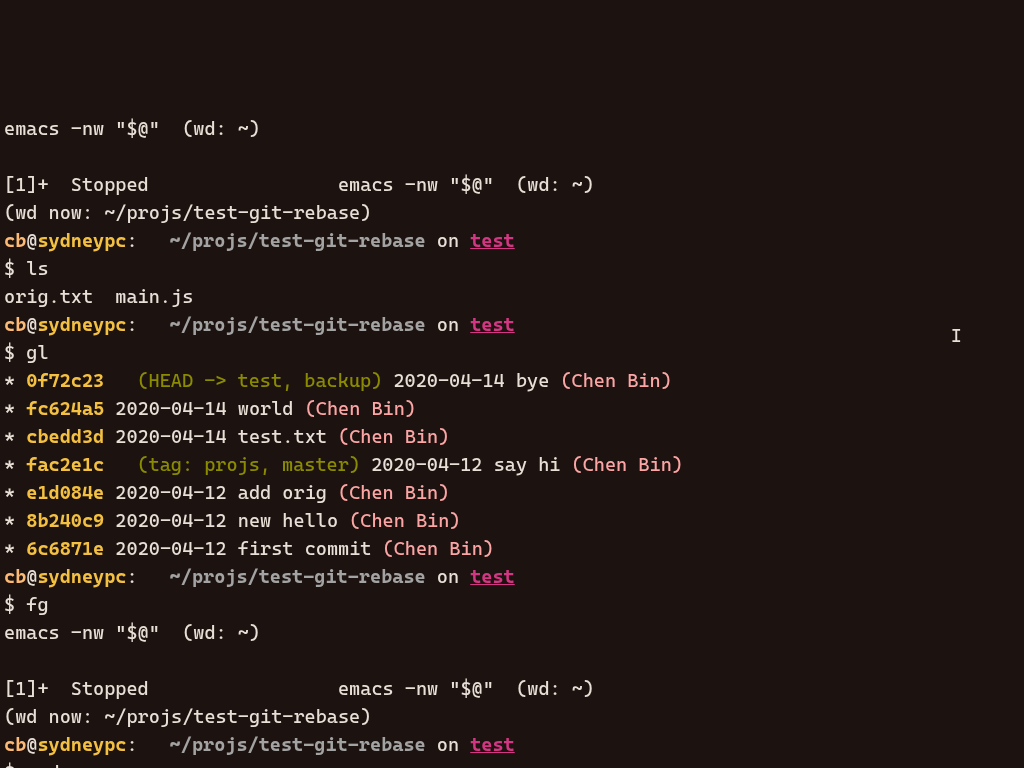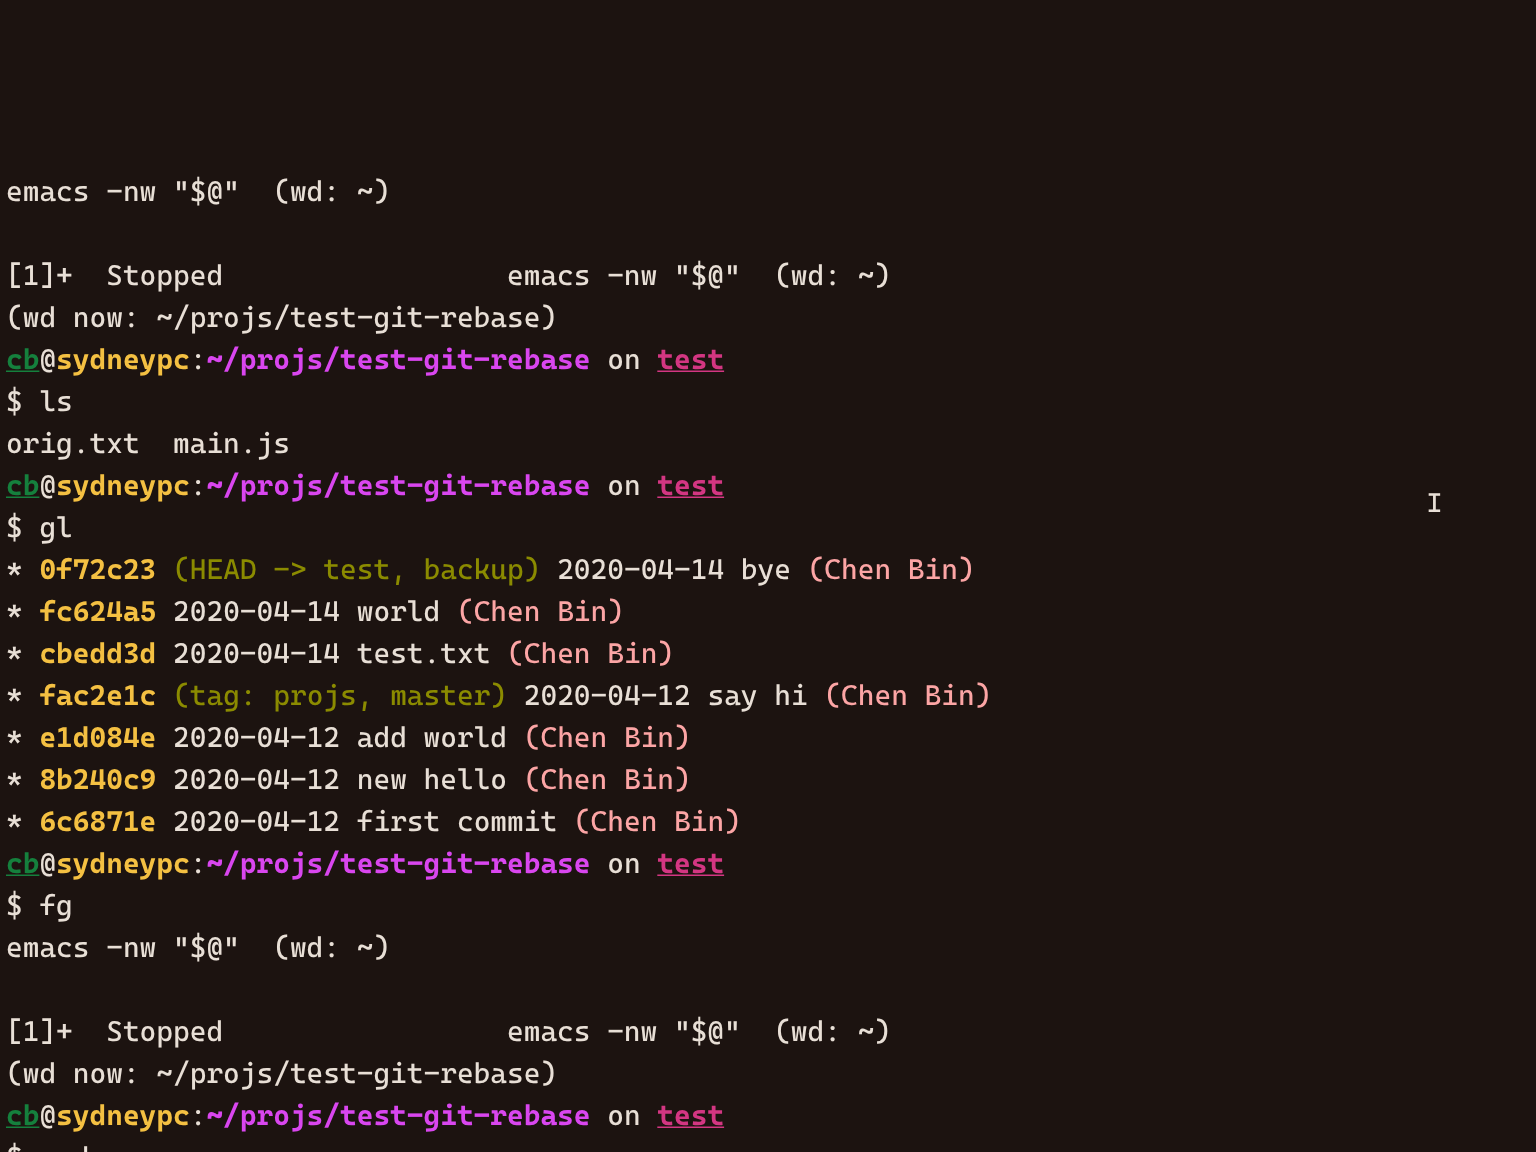--- a/index.html
+++ b/index.html
@@ -9,24 +9,24 @@
       font-family: "Cascadia Mono", "Consolas", "DejaVu Sans Mono", monospace;
       font-size: 19px;
       line-height: 28px;
       width: 1024px;
       height: 768px;
       padding: 2px 4px;
       overflow: hidden;
       white-space: pre;
       position: relative;
     }
-    .fg-red     { color: #15803d; text-decoration: underline; }
+    .fg-red     { color: #fdba74; }
     .fg-yellow  { color: #f4c042; font-weight: bold; }
-    .fg-olive   { color: #8b8b00; }
-    .fg-cyan    { color: #d946ef; }
+    .fg-olive   { color: #8b8b00; margin-left: 22px; }
+    .fg-cyan    { color: #a3a3a3; margin-left: 32px; }
     .fg-magenta { color: #d33682; text-decoration: underline; }
     .fg-dimred  { color: #fca5a5; }
     .bold { font-weight: bold; }
     .ibeam {
       position: absolute;
       color: #e8dfd6;
       font-size: 18px;
       top: 322px;
       left: 951px;
       user-select: none;
@@ -43,21 +43,21 @@
 <span>(wd now: ~/projs/test-git-rebase)</span>
 <span><span class="fg-red bold">cb</span><span>@</span><span class="fg-yellow bold">sydneypc</span><span>:</span><span class="fg-cyan bold">~/projs/test-git-rebase</span><span> on </span><span class="fg-magenta bold">test</span></span>
 <span><span>$ </span><span>ls</span></span>
 <span>orig.txt  main.js</span>
 <span><span class="fg-red bold">cb</span><span>@</span><span class="fg-yellow bold">sydneypc</span><span>:</span><span class="fg-cyan bold">~/projs/test-git-rebase</span><span> on </span><span class="fg-magenta bold">test</span></span>
 <span><span>$ </span><span>gl</span></span>
 <span><span>*</span> <span class="fg-yellow">0f72c23</span> <span class="fg-olive">(HEAD -&gt; test, backup)</span> <span>2020-04-14</span> <span>bye</span> <span class="fg-dimred">(Chen Bin)</span></span>
 <span><span>*</span> <span class="fg-yellow">fc624a5</span> <span>2020-04-14</span> <span>world</span> <span class="fg-dimred">(Chen Bin)</span></span>
 <span><span>*</span> <span class="fg-yellow">cbedd3d</span> <span>2020-04-14</span> <span>test.txt</span> <span class="fg-dimred">(Chen Bin)</span></span>
 <span><span>*</span> <span class="fg-yellow">fac2e1c</span> <span class="fg-olive">(tag: projs, master)</span> <span>2020-04-12</span> <span>say hi</span> <span class="fg-dimred">(Chen Bin)</span></span>
-<span><span>*</span> <span class="fg-yellow">e1d084e</span> <span>2020-04-12</span> <span>add world</span> <span class="fg-dimred">(Chen Bin)</span></span>
+<span><span>*</span> <span class="fg-yellow">e1d084e</span> <span>2020-04-12</span> <span>add orig</span> <span class="fg-dimred">(Chen Bin)</span></span>
 <span><span>*</span> <span class="fg-yellow">8b240c9</span> <span>2020-04-12</span> <span>new hello</span> <span class="fg-dimred">(Chen Bin)</span></span>
 <span><span>*</span> <span class="fg-yellow">6c6871e</span> <span>2020-04-12</span> <span>first commit</span> <span class="fg-dimred">(Chen Bin)</span></span>
 <span><span class="fg-red bold">cb</span><span>@</span><span class="fg-yellow bold">sydneypc</span><span>:</span><span class="fg-cyan bold">~/projs/test-git-rebase</span><span> on </span><span class="fg-magenta bold">test</span></span>
 <span><span>$ </span><span>fg</span></span>
 <span>emacs -nw "$@"  (wd: ~)</span>
 <span></span>
 <span>[1]+  Stopped                 emacs -nw "$@"  (wd: ~)</span>
 <span>(wd now: ~/projs/test-git-rebase)</span>
 <span><span class="fg-red bold">cb</span><span>@</span><span class="fg-yellow bold">sydneypc</span><span>:</span><span class="fg-cyan bold">~/projs/test-git-rebase</span><span> on </span><span class="fg-magenta bold">test</span></span>
 <span><span>$ </span><span>pwd</span></span>

